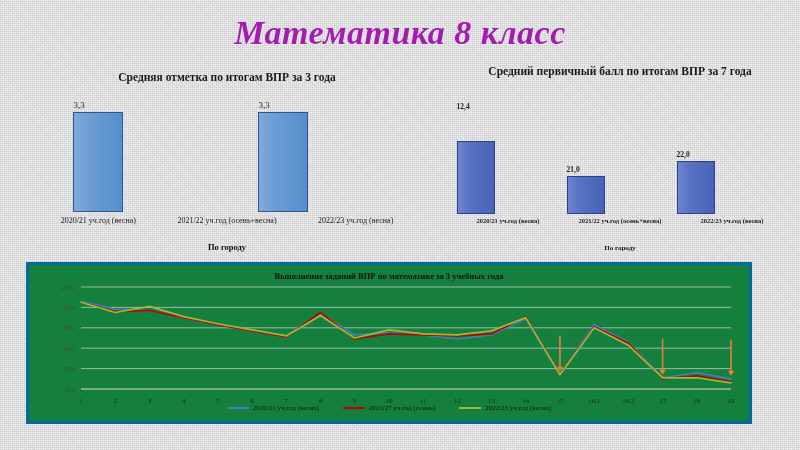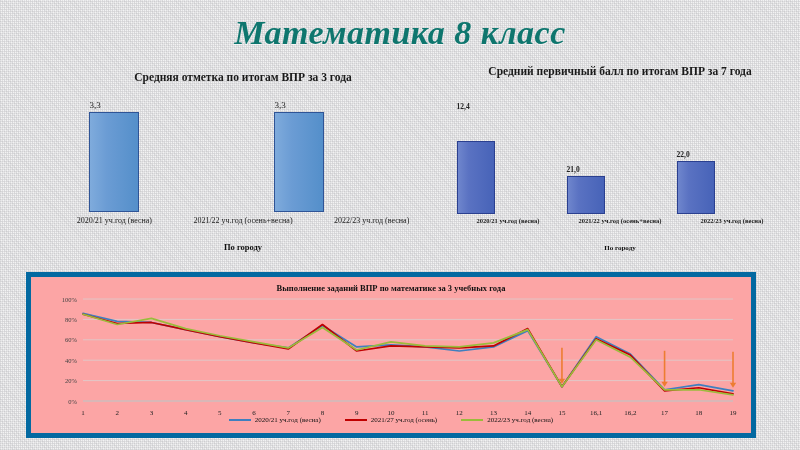--- a/index.html
+++ b/index.html
@@ -20,21 +20,21 @@
     z-index:0;
   }
   .layer{position:absolute;inset:0;z-index:2;}
 
   
   #page-title{
     position:absolute;left:0;right:0;top:14px;
     text-align:center;
     font-family:"Liberation Serif", serif;
     font-weight:bold;font-style:italic;
-    font-size:34px;color:#0f766e;
+    font-size:34px;color:#a21caf;
     letter-spacing:.5px;
     text-shadow:0 1px 0 rgba(255,255,255,.6);
   }
 
   
   .bar-chart{position:absolute;}
   .bar-chart .chart-title{
     text-align:center;font-weight:bold;color:#1a1a1a;
     line-height:1.25;
   }
@@ -65,22 +65,22 @@
   .cat{
     text-align:center;color:#1a1a1a;line-height:1.2;
   }
   .axis-caption{
     position:absolute;left:0;right:0;text-align:center;
     font-weight:bold;color:#111;
   }
 
   
   #line-panel{
-    position:absolute;left:26px;top:272px;width:720px;height:156px;
-    background:#fca5a5;border:5px solid #0369a1;
+    position:absolute;left:26px;top:262px;width:720px;height:156px;
+    background:#15803d;border:3px solid #0369a1;
     z-index:3;
   }
   #line-title{
     position:absolute;left:0;right:0;top:6px;text-align:center;
     font-size:8.5px;font-weight:bold;color:#111;
   }
   #line-svg{position:absolute;left:0;top:0;width:720px;height:156px;}
   .ytick{font-size:6.5px;fill:#444;font-family:"Liberation Serif",serif;}
   .xtick{font-size:7px;fill:#222;font-family:"Liberation Serif",serif;}
   .gridline{stroke:#d6d6d6;stroke-width:.7;}
@@ -98,21 +98,21 @@
 </style>
 </head>
 <body>
 
 <div id="bg-texture"></div>
 
 <div class="layer">
 
   <div id="page-title">Математика 8 класс</div>
 
-  <div class="bar-chart" id="left-chart" style="left:48px;top:70px;width:390px;height:165px;">
+  <div class="bar-chart" id="left-chart" style="left:32px;top:70px;width:390px;height:165px;">
     <div class="chart-title" style="font-size:11.5px;">Средняя отметка по итогам ВПР за 3 года</div>
 
     <div class="plot" style="position:absolute;left:10px;top:24px;width:370px;height:118px;">
       <div class="bars">
 
 
         <div class="bar-col" style="width:33%;">
           <div class="bar-val">3,3</div>
           <div class="bar-rect lightblue" style="width:50px;height:100px;"></div>
         </div>

